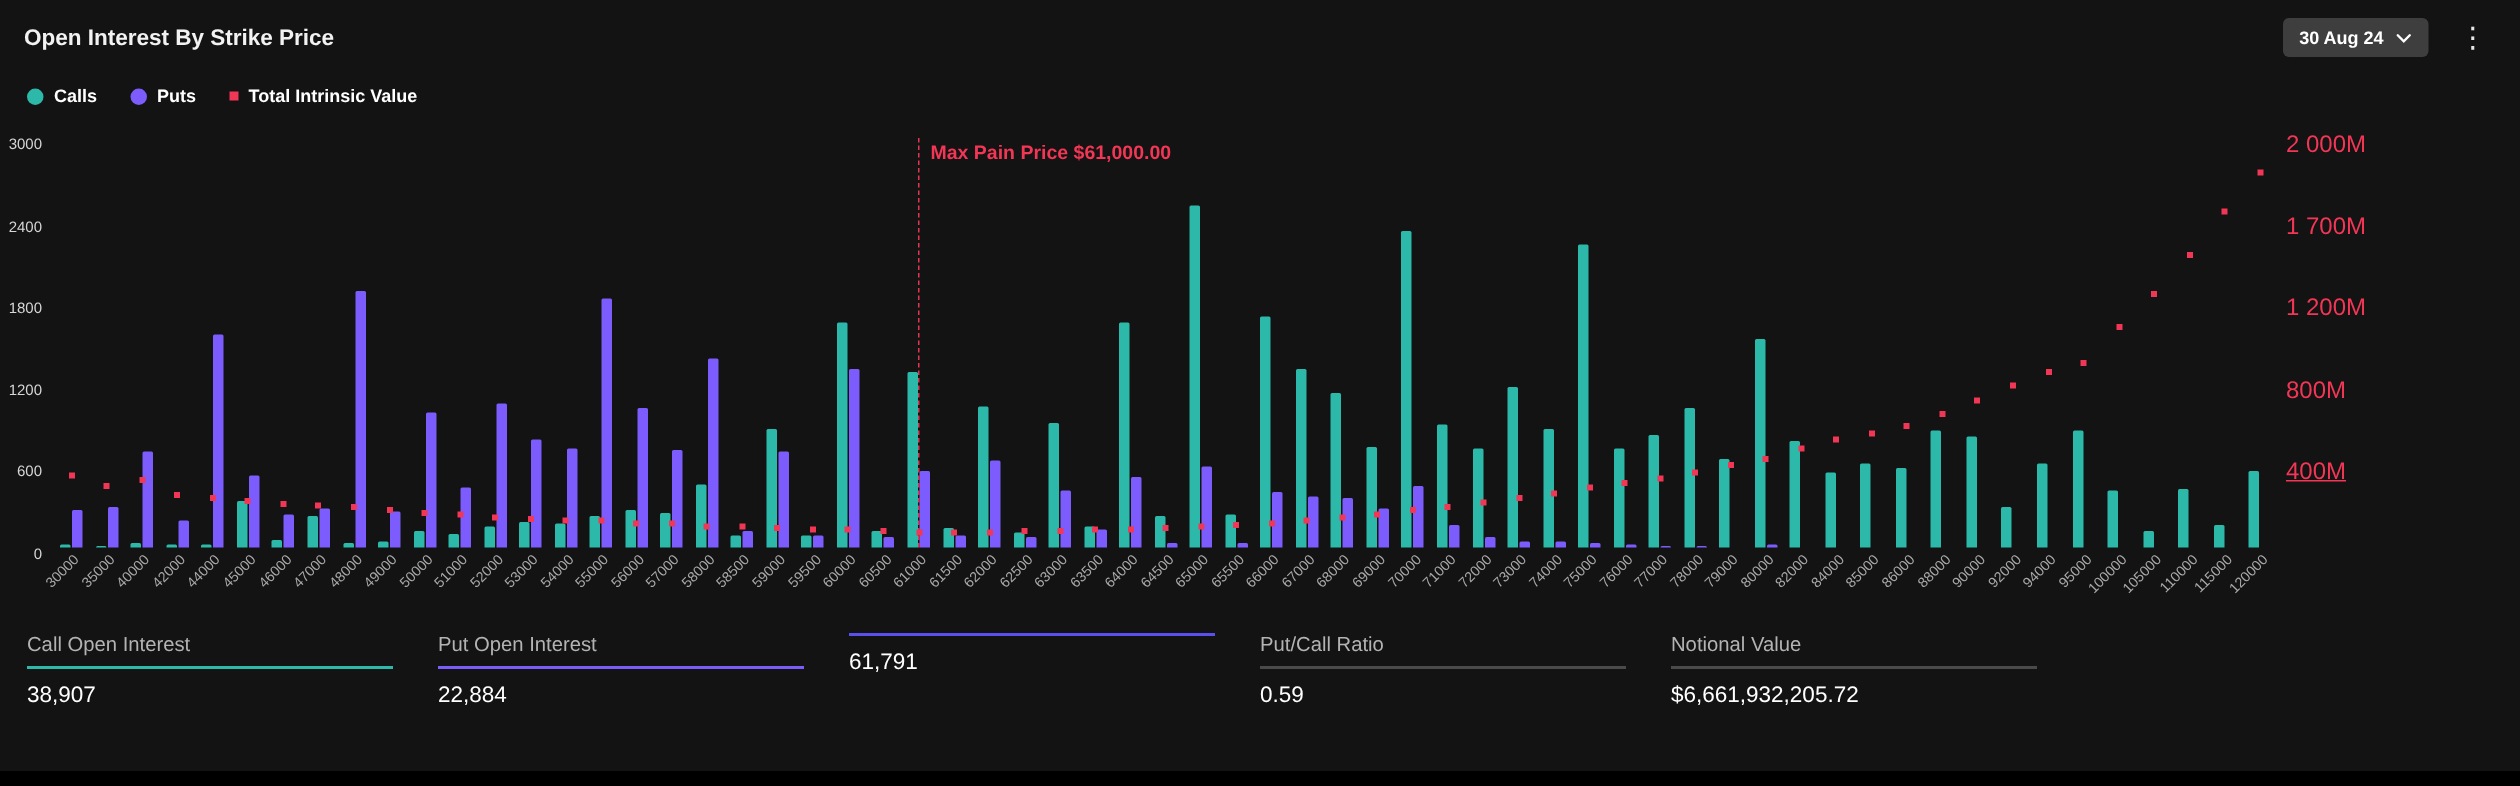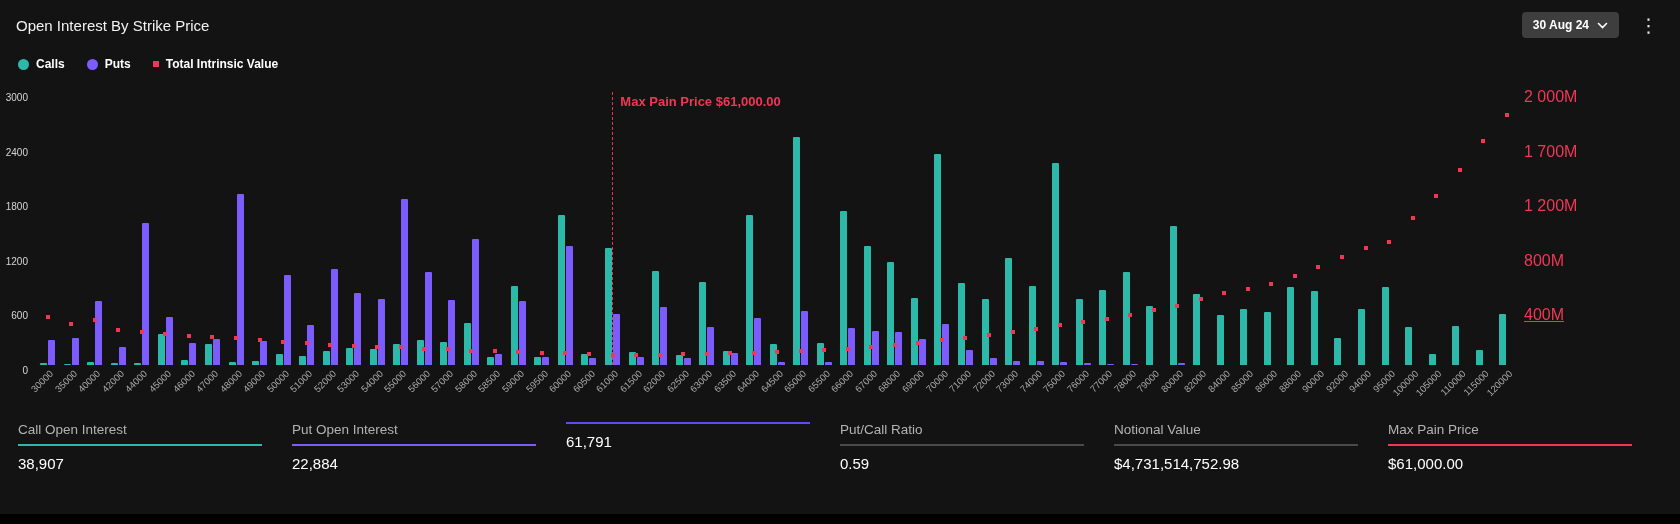--- a/index.html
+++ b/index.html
@@ -2,21 +2,21 @@
 <html><head>
 <meta charset="utf-8">
 <style>
   * { margin:0; padding:0; box-sizing:border-box; }
   html,body { background:#0b0b0b; }
   body { font-family:"Liberation Sans", sans-serif; }
   .app { position:relative; width:1680px; height:524px; background:#131313; color:#fff; overflow:hidden; }
 
   
   .hdr { display:flex; align-items:center; height:50px; padding:0 16px; }
-  .hdr-title { font-size:15px; font-weight:400; color:#f2f2f2; }
+  .hdr-title { font-size:15px; font-weight:700; color:#f2f2f2; }
   .hdr-right { margin-left:auto; display:flex; align-items:center; gap:14px; }
   .date-pill { display:flex; align-items:center; gap:8px; background:#3e3e3e; border:none; color:#fff;
                font-family:inherit; font-size:12px; font-weight:700; padding:6px 11px; border-radius:4px; cursor:pointer; }
   .kebab { background:none; border:none; color:#e6e6e6; font-size:19px; line-height:1; cursor:pointer; padding:2px 6px; }
 
   
   .legend { display:flex; align-items:center; gap:22px; padding:4px 18px 2px; height:26px; }
   .legend-item { display:flex; align-items:center; gap:7px; font-size:12px; font-weight:700; color:#fff; cursor:pointer; }
   .sw-circle { width:11px; height:11px; border-radius:50%; }
   .sw-square { width:6px; height:6px; }
@@ -494,23 +494,18 @@
         <div class="stat-value">61,791</div>
       </div>
       <div class="stat">
         <div class="stat-label">Put/Call Ratio</div>
         <div class="stat-line" style="background: rgb(74, 74, 74);"></div>
         <div class="stat-value">0.59</div>
       </div>
       <div class="stat">
         <div class="stat-label">Notional Value</div>
         <div class="stat-line" style="background: rgb(74, 74, 74);"></div>
-        <div class="stat-value">$4,731,514,752.98</div>
-      </div>
-      <div class="stat">
-        <div class="stat-label">Max Pain Price</div>
-        <div class="stat-line" style="background: rgb(242, 54, 85);"></div>
-        <div class="stat-value">$61,000.00</div>
+        <div class="stat-value">$6,661,932,205.72</div>
       </div>
     </div>
 
   <div class="bottom-strip"></div>
 </div>
 
 </body></html>

